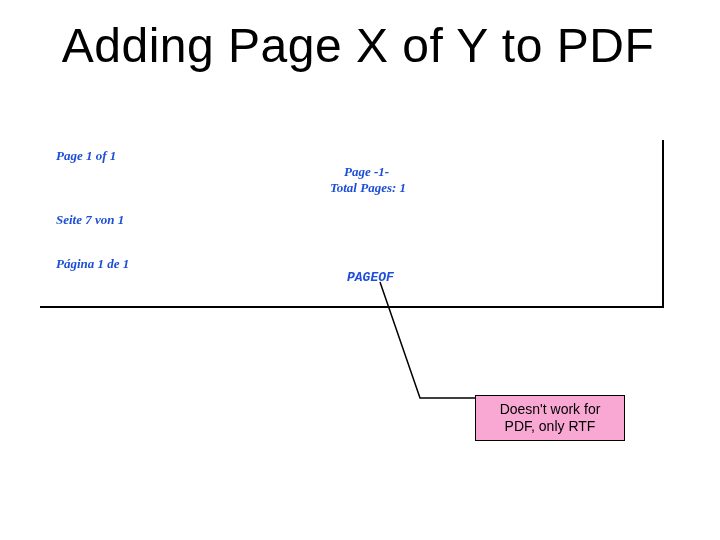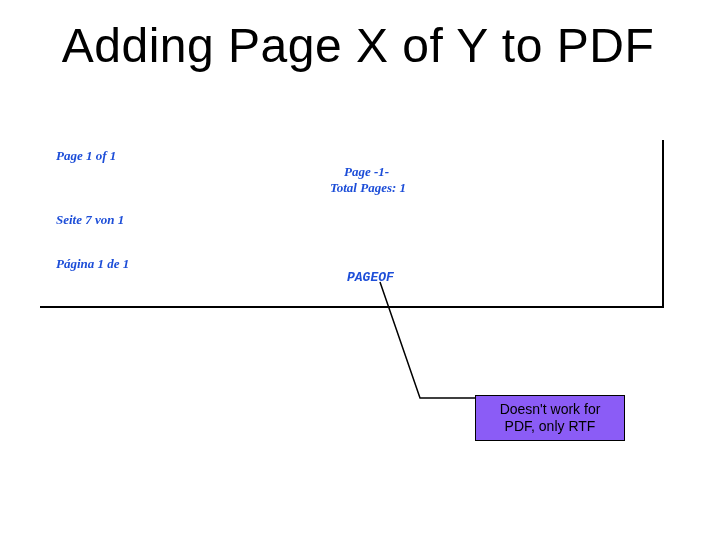--- a/index.html
+++ b/index.html
@@ -50,21 +50,21 @@
     font-style: italic;
     color: #1d4ed8;
     white-space: nowrap;
   }
   .callout {
     position: absolute;
     left: 475px;
     top: 395px;
     width: 150px;
     height: 46px;
-    background: #8b5cf6;
+    background: #f9a8d4;
     border: 1px solid #000;
     box-sizing: border-box;
     display: flex;
     align-items: center;
     justify-content: center;
     text-align: center;
     font-size: 14px;
     line-height: 1.25;
     color: #000;
   }

